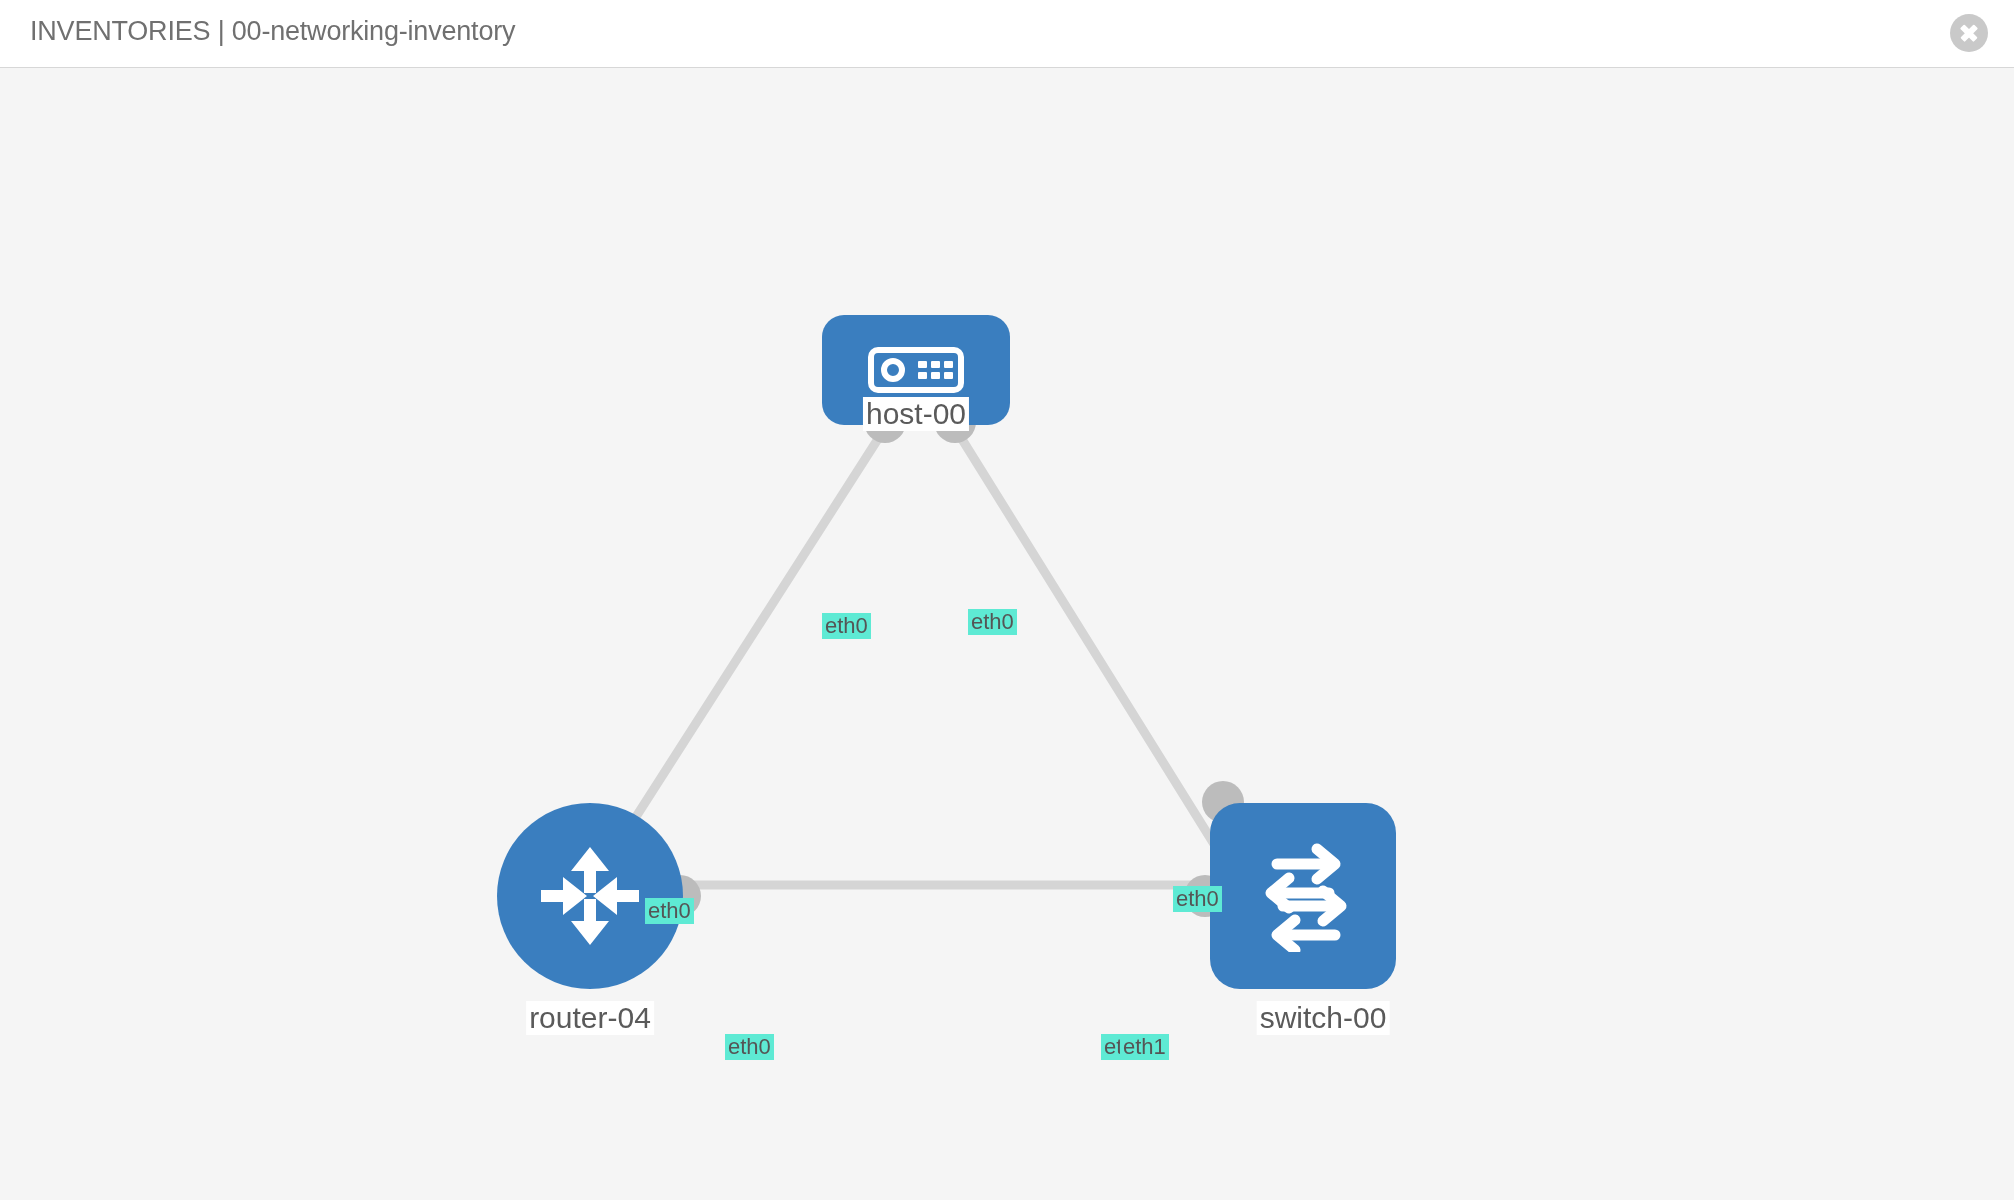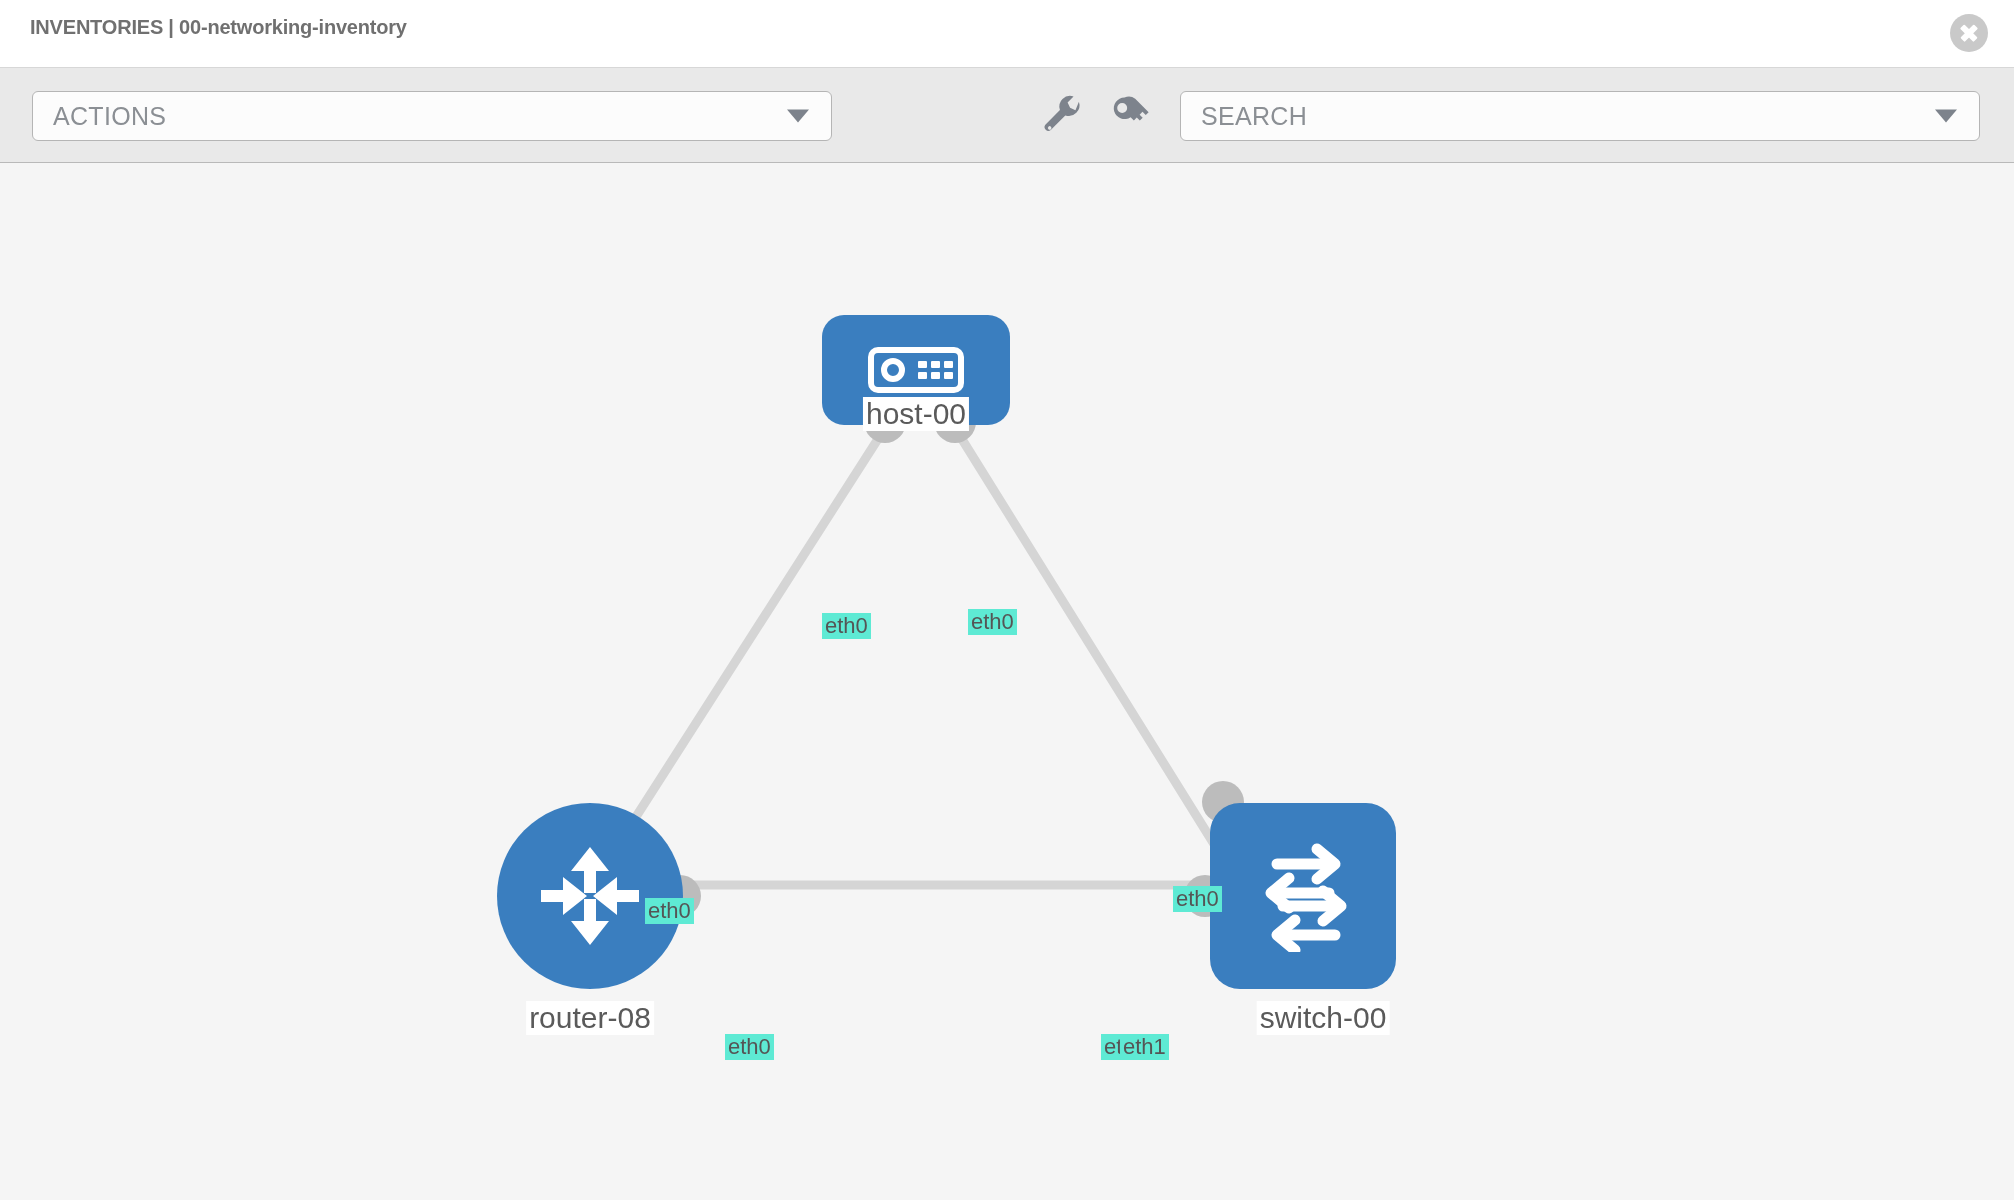--- a/index.html
+++ b/index.html
@@ -13,21 +13,21 @@
 
   
   .header {
     position: absolute; left: 0; top: 0; width: 2014px; height: 68px;
     background: #ffffff;
     border-bottom: 1px solid #d7d7d7;
     box-sizing: border-box;
   }
   .page-title {
     position: absolute; left: 30px; top: 16px;
-    font-size: 20px; font-weight: bold; color: #707070;
+    font-size: 27px; font-weight: normal; color: #707070;
     letter-spacing: -0.2px; white-space: nowrap;
   }
   .close-btn {
     position: absolute; right: 26px; top: 14px;
     width: 38px; height: 38px; border-radius: 50%;
     background: #c9c9c9; cursor: pointer;
   }
   .close-btn::before, .close-btn::after {
     content: ""; position: absolute; left: 50%; top: 50%;
     width: 19px; height: 5.5px; background: #ffffff; border-radius: 1px;
@@ -115,44 +115,20 @@
 </head>
 <body>
 
 <div id="app">
 
   <div class="header">
     <div class="page-title">INVENTORIES | 00-networking-inventory</div>
     <div class="close-btn"></div>
   </div>
 
-  <div class="toolbar">
-
-    <div class="select-box" id="actions-select">
-      <span class="sel-label">ACTIONS</span>
-      <span class="caret"></span>
-    </div>
-
-    <div class="tool-icon" id="wrench-icon">
-      <svg viewBox="0 0 24 24" aria-hidden="true">
-        <path d="M20.3 4.6a5.6 5.6 0 0 1-7.1 7.1L5.6 19.3a2 2 0 0 1-2.8-2.8l7.6-7.6a5.6 5.6 0 0 1 7.1-7.1l-3.1 3.1 1.3 2.8 2.8 1.3 1.8-4.4zM4.4 17.6a.9.9 0 1 0 1.3 1.3.9.9 0 0 0-1.3-1.3z"></path>
-      </svg>
-    </div>
-
-    <div class="tool-icon" id="key-icon">
-      <svg viewBox="0 0 24 24" aria-hidden="true">
-        <path d="M8.6 2.4a5.6 5.6 0 1 0 3.2 10.2l1.7 1.7 1.5-1.5 1.6 1.6 1.5-1.5-1.6-1.6 1.5-1.5 1.7 1.7 1.5-1.5-7-7a5.6 5.6 0 0 0-5.6-0.6zM7.4 5.2a2.6 2.6 0 1 1 0 5.2 2.6 2.6 0 0 1 0-5.2z"></path>
-      </svg>
-    </div>
-
-    <div class="select-box" id="search-select">
-      <span class="sel-label">SEARCH</span>
-      <span class="caret"></span>
-    </div>
-  </div>
 
   <div class="canvas">
 
     <svg class="topo-svg" viewBox="0 0 2014 1037">
       <g stroke="#d5d5d5" stroke-width="9" fill="none" stroke-linecap="round">
         <line x1="885" y1="265" x2="600" y2="710"></line>
         <line x1="955" y1="265" x2="1232" y2="710"></line>
         <line x1="690" y1="722" x2="1205" y2="722"></line>
       </g>
     </svg>
@@ -186,21 +162,21 @@
             <path d="M55 6 L74 30 L61 30 L61 52 L49 52 L49 30 L36 30 Z"></path>
 
             <path d="M55 104 L74 80 L61 80 L61 58 L49 58 L49 80 L36 80 Z"></path>
 
             <path d="M52 55 L28 36 L28 49 L6 49 L6 61 L28 61 L28 74 Z"></path>
 
             <path d="M58 55 L82 36 L82 49 L104 49 L104 61 L82 61 L82 74 Z"></path>
           </g>
         </svg>
       </div>
-      <div class="node-label">router-08</div>
+      <div class="node-label">router-04</div>
     </div>
 
     <div class="node" id="node-switch" style="left:1210px; top:640px; width:186px;">
       <div class="port" style="left:-8px; top:-22px;"></div>
       <div class="port" style="left:-26px; top:72px;"></div>
       <div class="node-shape">
         <svg width="112" height="112" viewBox="0 0 112 112" aria-hidden="true">
           <g stroke="#ffffff" stroke-width="11" fill="none" stroke-linecap="round" stroke-linejoin="round">
             <path d="M30 24 H86"></path>
             <path d="M70 9 L88 24 L70 39"></path>

